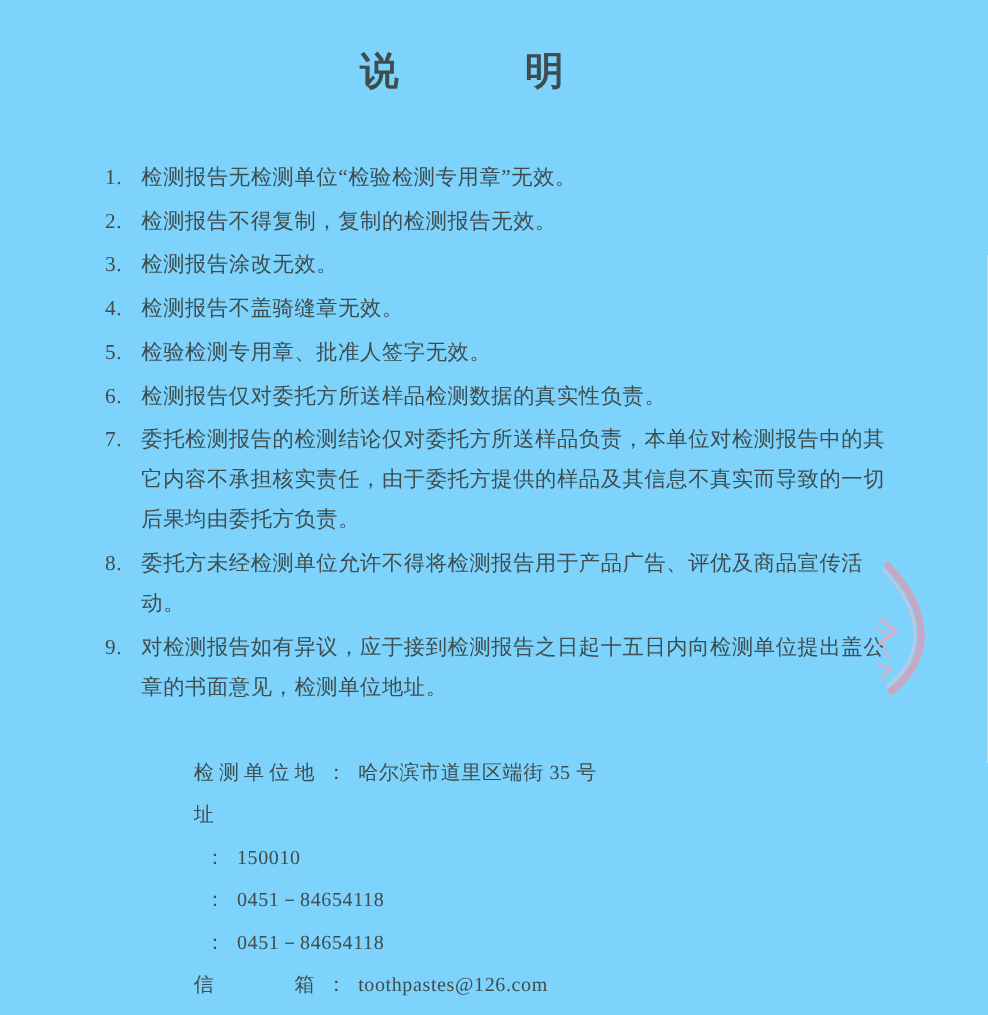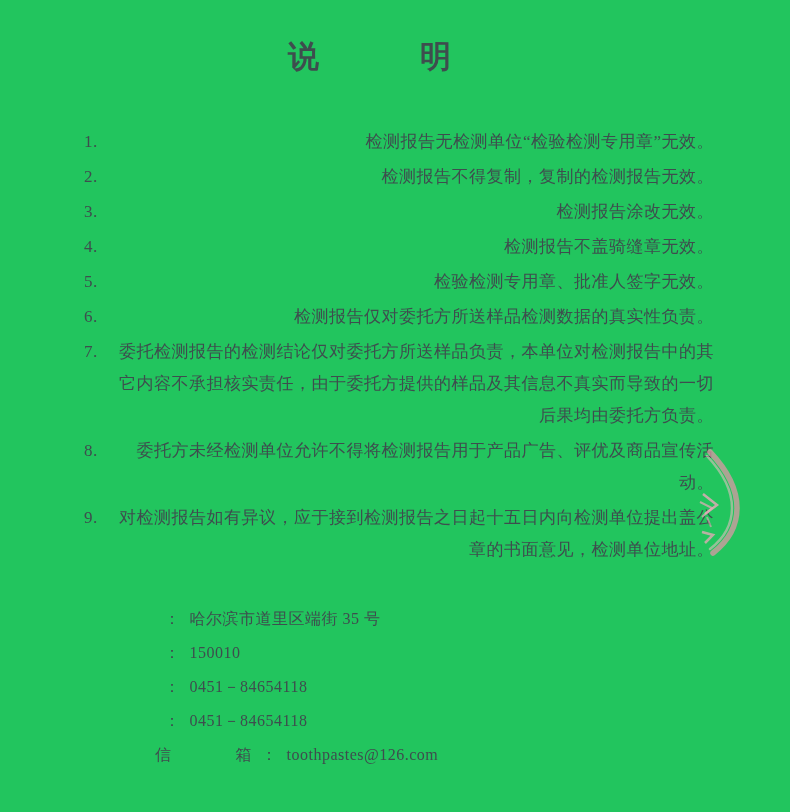--- a/index.html
+++ b/index.html
@@ -1,40 +1,40 @@
 <!DOCTYPE html>
 <html><head>
 <meta charset="utf-8">
 <style>
   html,body{margin:0;padding:0;background:#e9e9e9;}
   .page{
     position:relative;
     width:790px;height:812px;
     margin:0 auto;
-    background:#22c55e;
+    background:#7dd3fc;
     color:#3e4d4e;
     font-family:"Liberation Serif","DejaVu Serif",serif;
     overflow:hidden;
   }
   .title{
     position:absolute;top:36px;left:288px;margin:0;
     font-size:31px;font-weight:600;letter-spacing:2px;
     white-space:pre;
   }
   .notes{
     position:absolute;top:126px;left:84px;width:640px;
     margin:0;padding:0;list-style:none;
   }
   .note{
     display:flex;
     font-size:17px;line-height:32px;letter-spacing:0.5px;
     margin-bottom:3px;
   }
   .note .num{flex:0 0 29px;}
-  .note .txt{width:601px;text-align:right;}
+  .note .txt{width:601px;}
   .contact{
     position:absolute;top:602px;left:155px;
     font-size:16px;letter-spacing:0.5px;
   }
   .contact .row{display:flex;line-height:34px;}
   .contact .label{
     display:inline-block;width:97px;
     text-align:justify;text-align-last:justify;
   }
   .contact .colon{padding:0 9px 0 9px;}
@@ -85,20 +85,21 @@
       <span class="txt">委托方未经检测单位允许不得将检测报告用于产品广告、评优及商品宣传活动。</span>
     </li>
     <li class="note">
       <span class="num">9.</span>
       <span class="txt">对检测报告如有异议，应于接到检测报告之日起十五日内向检测单位提出盖公章的书面意见，检测单位地址。</span>
     </li>
   </ol>
 
   <div class="contact">
     <div class="row">
+      <span class="label">检测单位地址</span>
       <span class="colon">：</span>
       <span class="value">哈尔滨市道里区端街 35 号</span>
     </div>
     <div class="row">
       <span class="colon">：</span>
       <span class="value">150010</span>
     </div>
     <div class="row">
       <span class="colon">：</span>
       <span class="value">0451－84654118</span>

